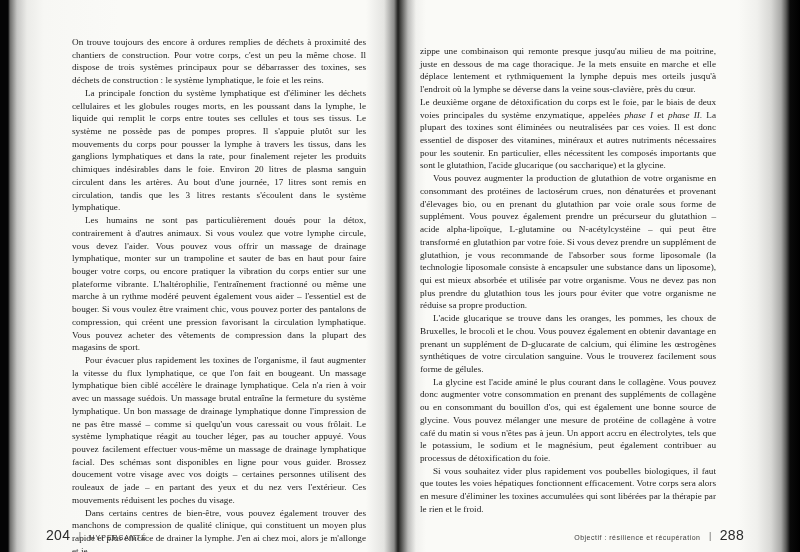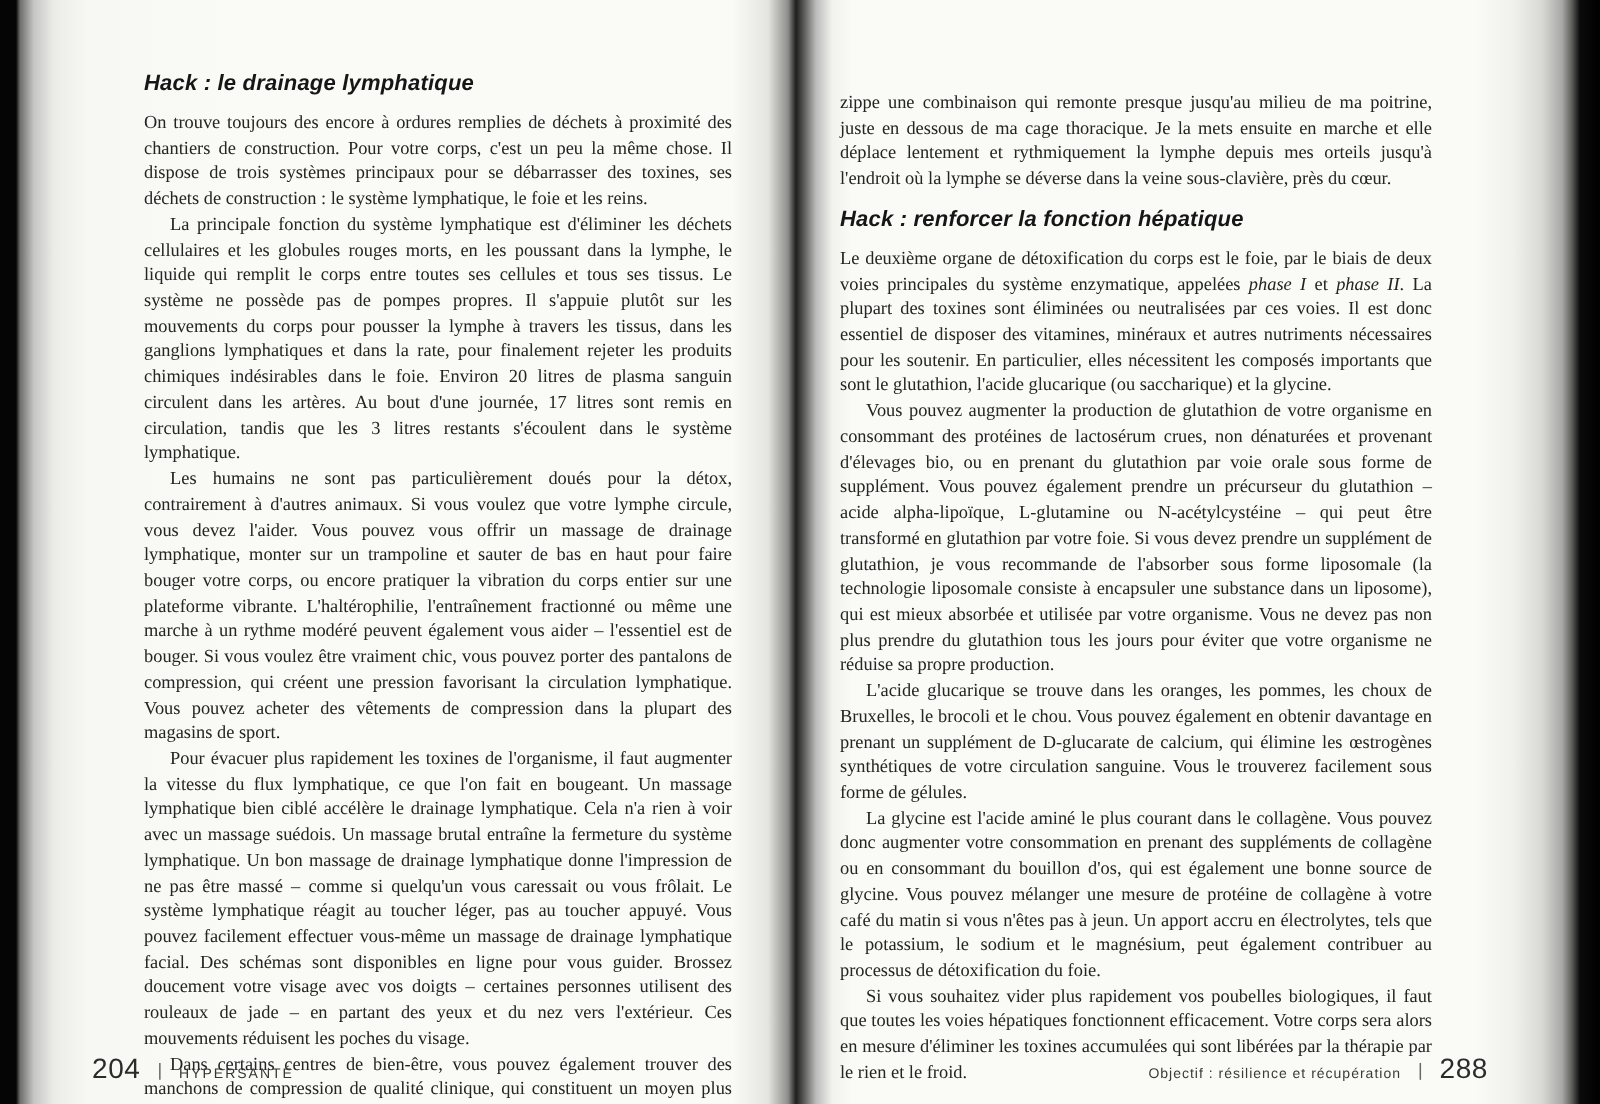--- a/index.html
+++ b/index.html
@@ -59,35 +59,33 @@
   .book-title-footer {
     font-size: 7px; letter-spacing: 1px; color: #333;
   }
 </style>
 </head>
 <body>
 
 <div class="book-spread">
 
   <div class="page-body page-body-left">
-    <h2 class="hack-heading">Hack : le drainage lymphatique</h2>
     <div>
         <p class="body-para"><span>On trouve toujours des encore à ordures remplies de déchets à proximité des chantiers de construction. Pour votre corps, c'est un peu la même chose. Il dispose de trois systèmes principaux pour se débarrasser des toxines, ses déchets de construction : le système lymphatique, le foie et les reins.</span></p>
         <p class="body-para indent"><span>La principale fonction du système lymphatique est d'éliminer les déchets cellulaires et les globules rouges morts, en les poussant dans la lymphe, le liquide qui remplit le corps entre toutes ses cellules et tous ses tissus. Le système ne possède pas de pompes propres. Il s'appuie plutôt sur les mouvements du corps pour pousser la lymphe à travers les tissus, dans les ganglions lymphatiques et dans la rate, pour finalement rejeter les produits chimiques indésirables dans le foie. Environ 20 litres de plasma sanguin circulent dans les artères. Au bout d'une journée, 17 litres sont remis en circulation, tandis que les 3 litres restants s'écoulent dans le système lymphatique.</span></p>
         <p class="body-para indent"><span>Les humains ne sont pas particulièrement doués pour la détox, contrairement à d'autres animaux. Si vous voulez que votre lymphe circule, vous devez l'aider. Vous pouvez vous offrir un massage de drainage lymphatique, monter sur un trampoline et sauter de bas en haut pour faire bouger votre corps, ou encore pratiquer la vibration du corps entier sur une plateforme vibrante. L'haltérophilie, l'entraînement fractionné ou même une marche à un rythme modéré peuvent également vous aider – l'essentiel est de bouger. Si vous voulez être vraiment chic, vous pouvez porter des pantalons de compression, qui créent une pression favorisant la circulation lymphatique. Vous pouvez acheter des vêtements de compression dans la plupart des magasins de sport.</span></p>
         <p class="body-para indent"><span>Pour évacuer plus rapidement les toxines de l'organisme, il faut augmenter la vitesse du flux lymphatique, ce que l'on fait en bougeant. Un massage lymphatique bien ciblé accélère le drainage lymphatique. Cela n'a rien à voir avec un massage suédois. Un massage brutal entraîne la fermeture du système lymphatique. Un bon massage de drainage lymphatique donne l'impression de ne pas être massé – comme si quelqu'un vous caressait ou vous frôlait. Le système lymphatique réagit au toucher léger, pas au toucher appuyé. Vous pouvez facilement effectuer vous-même un massage de drainage lymphatique facial. Des schémas sont disponibles en ligne pour vous guider. Brossez doucement votre visage avec vos doigts – certaines personnes utilisent des rouleaux de jade – en partant des yeux et du nez vers l'extérieur. Ces mouvements réduisent les poches du visage.</span></p>
         <p class="body-para indent"><span>Dans certains centres de bien-être, vous pouvez également trouver des manchons de compression de qualité clinique, qui constituent un moyen plus rapide et plus efficace de drainer la lymphe. J'en ai chez moi, alors je m'allonge et je</span></p>
       </div>
   </div>
 
   <div class="page-body page-body-right">
     <div>
         <p class="body-para"><span>zippe une combinaison qui remonte presque jusqu'au milieu de ma poitrine, juste en dessous de ma cage thoracique. Je la mets ensuite en marche et elle déplace lentement et rythmiquement la lymphe depuis mes orteils jusqu'à l'endroit où la lymphe se déverse dans la veine sous-clavière, près du cœur.</span></p>
       </div>
-    <h2 class="hack-heading">Hack : renforcer la fonction hépatique</h2>
     <div>
         <p class="body-para"><span>Le deuxième organe de détoxification du corps est le foie, par le biais de deux voies principales du système enzymatique, appelées </span><em>phase I</em><span> et </span><em>phase II</em><span>. La plupart des toxines sont éliminées ou neutralisées par ces voies. Il est donc essentiel de disposer des vitamines, minéraux et autres nutriments nécessaires pour les soutenir. En particulier, elles nécessitent les composés importants que sont le glutathion, l'acide glucarique (ou saccharique) et la glycine.</span></p>
         <p class="body-para indent"><span>Vous pouvez augmenter la production de glutathion de votre organisme en consommant des protéines de lactosérum crues, non dénaturées et provenant d'élevages bio, ou en prenant du glutathion par voie orale sous forme de supplément. Vous pouvez également prendre un précurseur du glutathion – acide alpha-lipoïque, L-glutamine ou N-acétylcystéine – qui peut être transformé en glutathion par votre foie. Si vous devez prendre un supplément de glutathion, je vous recommande de l'absorber sous forme liposomale (la technologie liposomale consiste à encapsuler une substance dans un liposome), qui est mieux absorbée et utilisée par votre organisme. Vous ne devez pas non plus prendre du glutathion tous les jours pour éviter que votre organisme ne réduise sa propre production.</span></p>
         <p class="body-para indent"><span>L'acide glucarique se trouve dans les oranges, les pommes, les choux de Bruxelles, le brocoli et le chou. Vous pouvez également en obtenir davantage en prenant un supplément de D-glucarate de calcium, qui élimine les œstrogènes synthétiques de votre circulation sanguine. Vous le trouverez facilement sous forme de gélules.</span></p>
         <p class="body-para indent"><span>La glycine est l'acide aminé le plus courant dans le collagène. Vous pouvez donc augmenter votre consommation en prenant des suppléments de collagène ou en consommant du bouillon d'os, qui est également une bonne source de glycine. Vous pouvez mélanger une mesure de protéine de collagène à votre café du matin si vous n'êtes pas à jeun. Un apport accru en électrolytes, tels que le potassium, le sodium et le magnésium, peut également contribuer au processus de détoxification du foie.</span></p>
         <p class="body-para indent"><span>Si vous souhaitez vider plus rapidement vos poubelles biologiques, il faut que toutes les voies hépatiques fonctionnent efficacement. Votre corps sera alors en mesure d'éliminer les toxines accumulées qui sont libérées par la thérapie par le rien et le froid.</span></p>
       </div>
   </div>
 
   <div class="folio folio-left">

